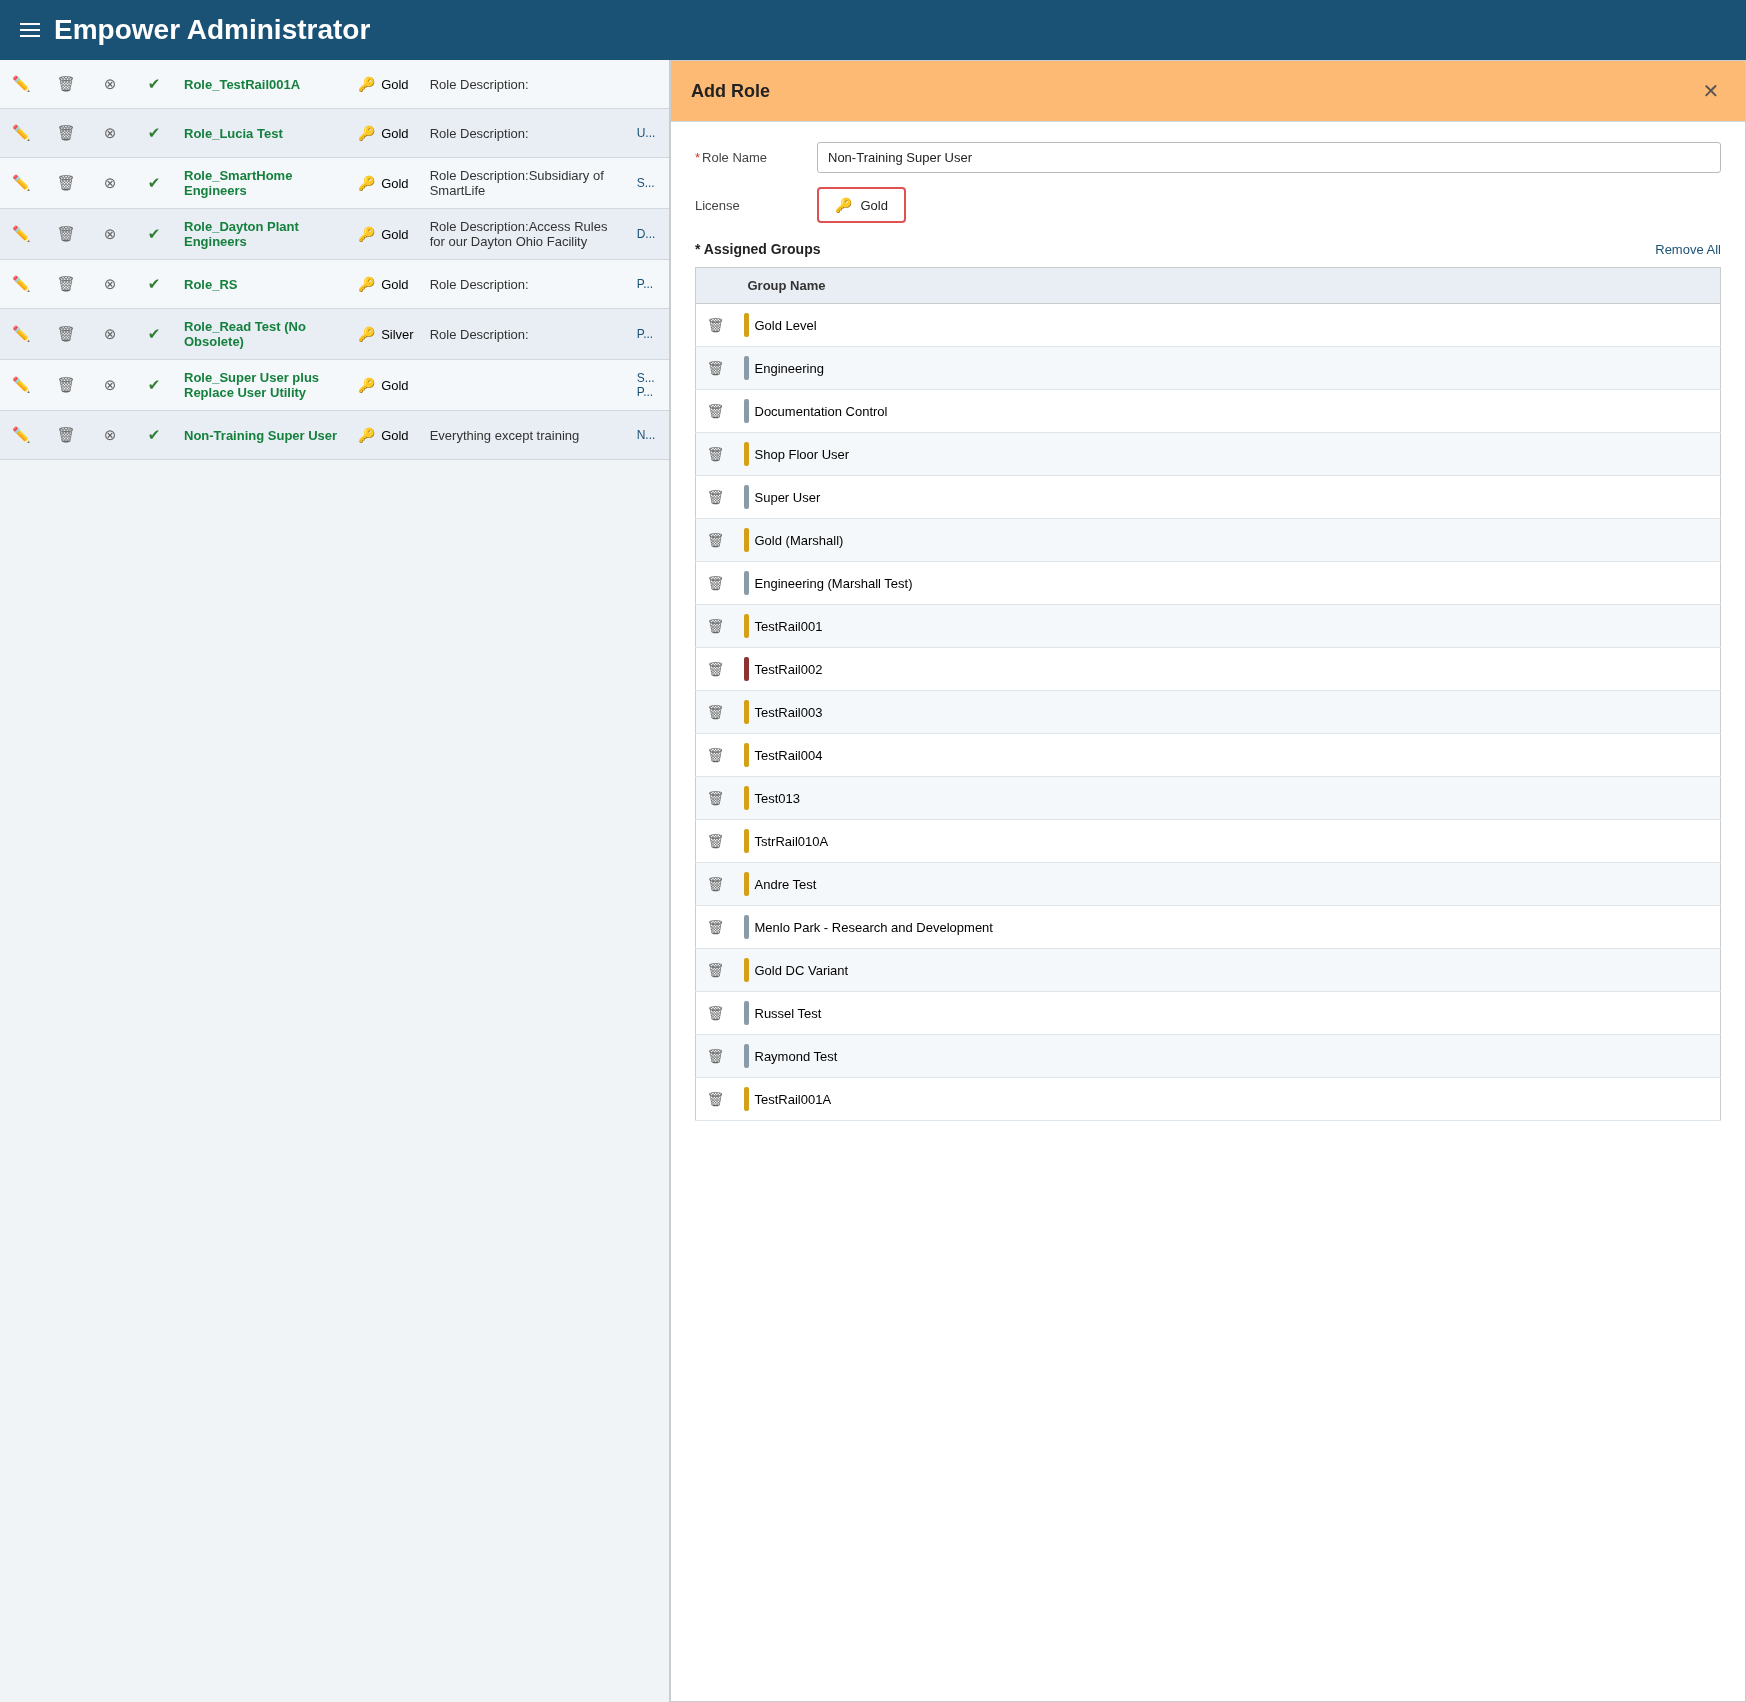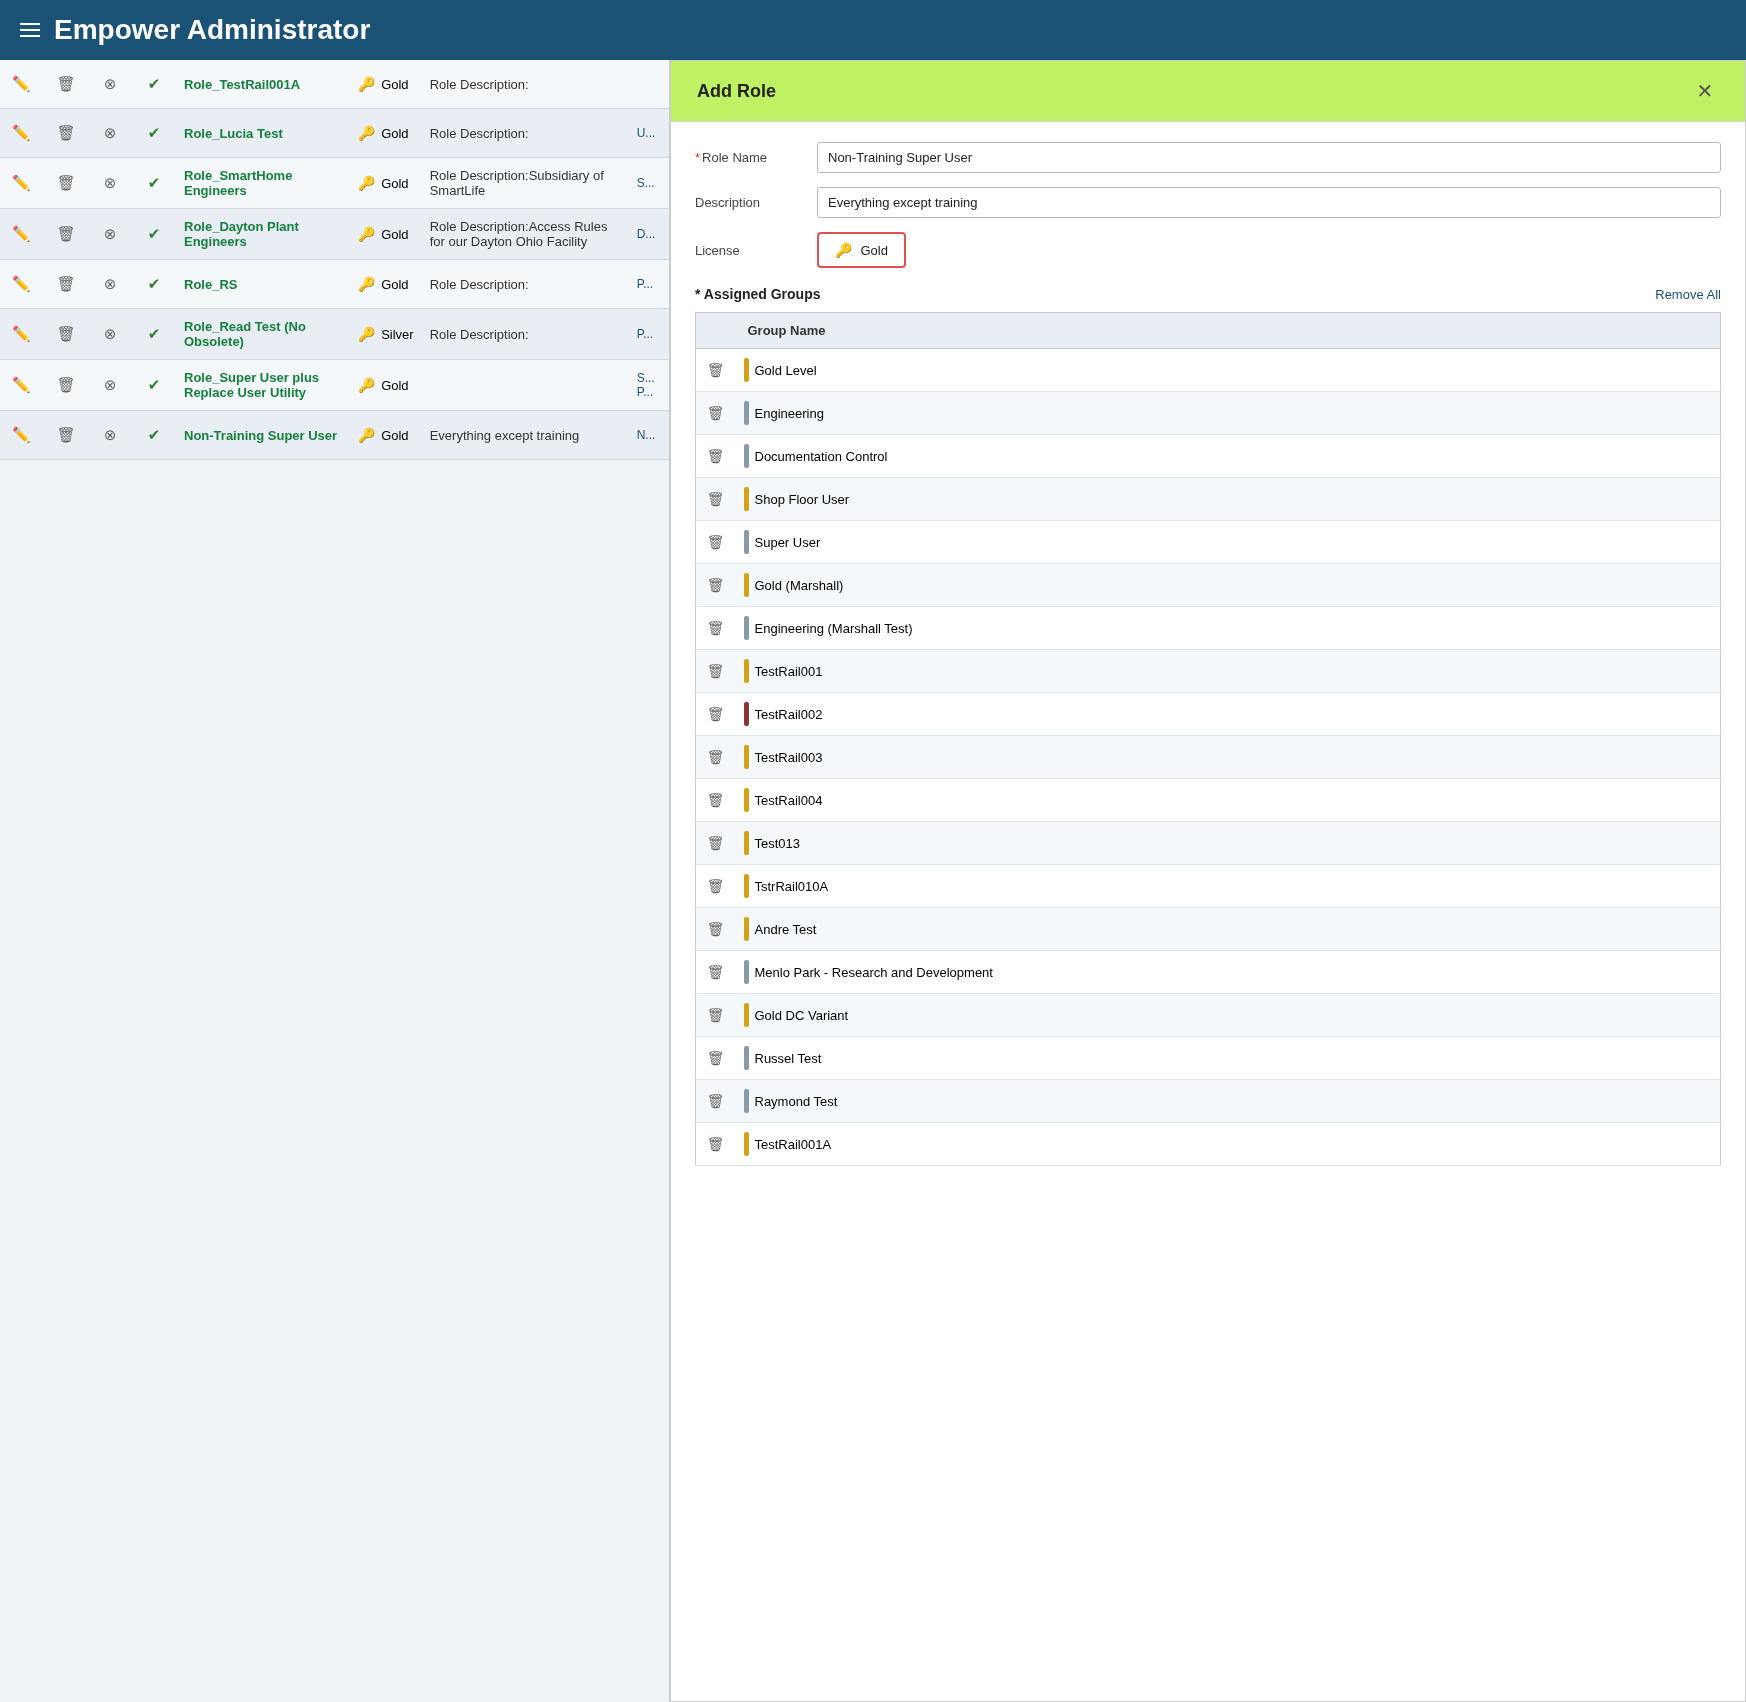--- a/index.html
+++ b/index.html
@@ -101,22 +101,22 @@
       flex: 1;
       background: white;
       display: flex;
       flex-direction: column;
       border: 1px solid #ccc;
       margin: 0;
       position: relative;
     }
 
     .dialog-header {
-      background: #bef264;
-      padding: 16px 26px;
+      background: #fdba74;
+      padding: 16px 20px;
       display: flex;
       align-items: center;
       justify-content: space-between;
       border-bottom: 1px solid #d0d8e0;
     }
     .dialog-title {
       font-size: 18px;
       font-weight: 600;
       color: #222;
     }
@@ -465,24 +465,20 @@
 
     <div class="dialog-body">
 
       <div class="form-row">
         <div class="form-label">
           <span class="required-star">*</span><span>Role Name</span>
         </div>
         <input class="form-input" type="text" value="Non-Training Super User" style="">
       </div>
 
-      <div class="form-row">
-        <div class="form-label">Description</div>
-        <input class="form-input" type="text" value="Everything except training" style="">
-      </div>
 
       <div class="license-row">
         <div class="form-label">License</div>
         <div class="license-box">
           <span class="key-icon key-gold">🔑</span>
           <span class="license-value">Gold</span>
         </div>
       </div>
 
       <div class="assigned-groups-header">

